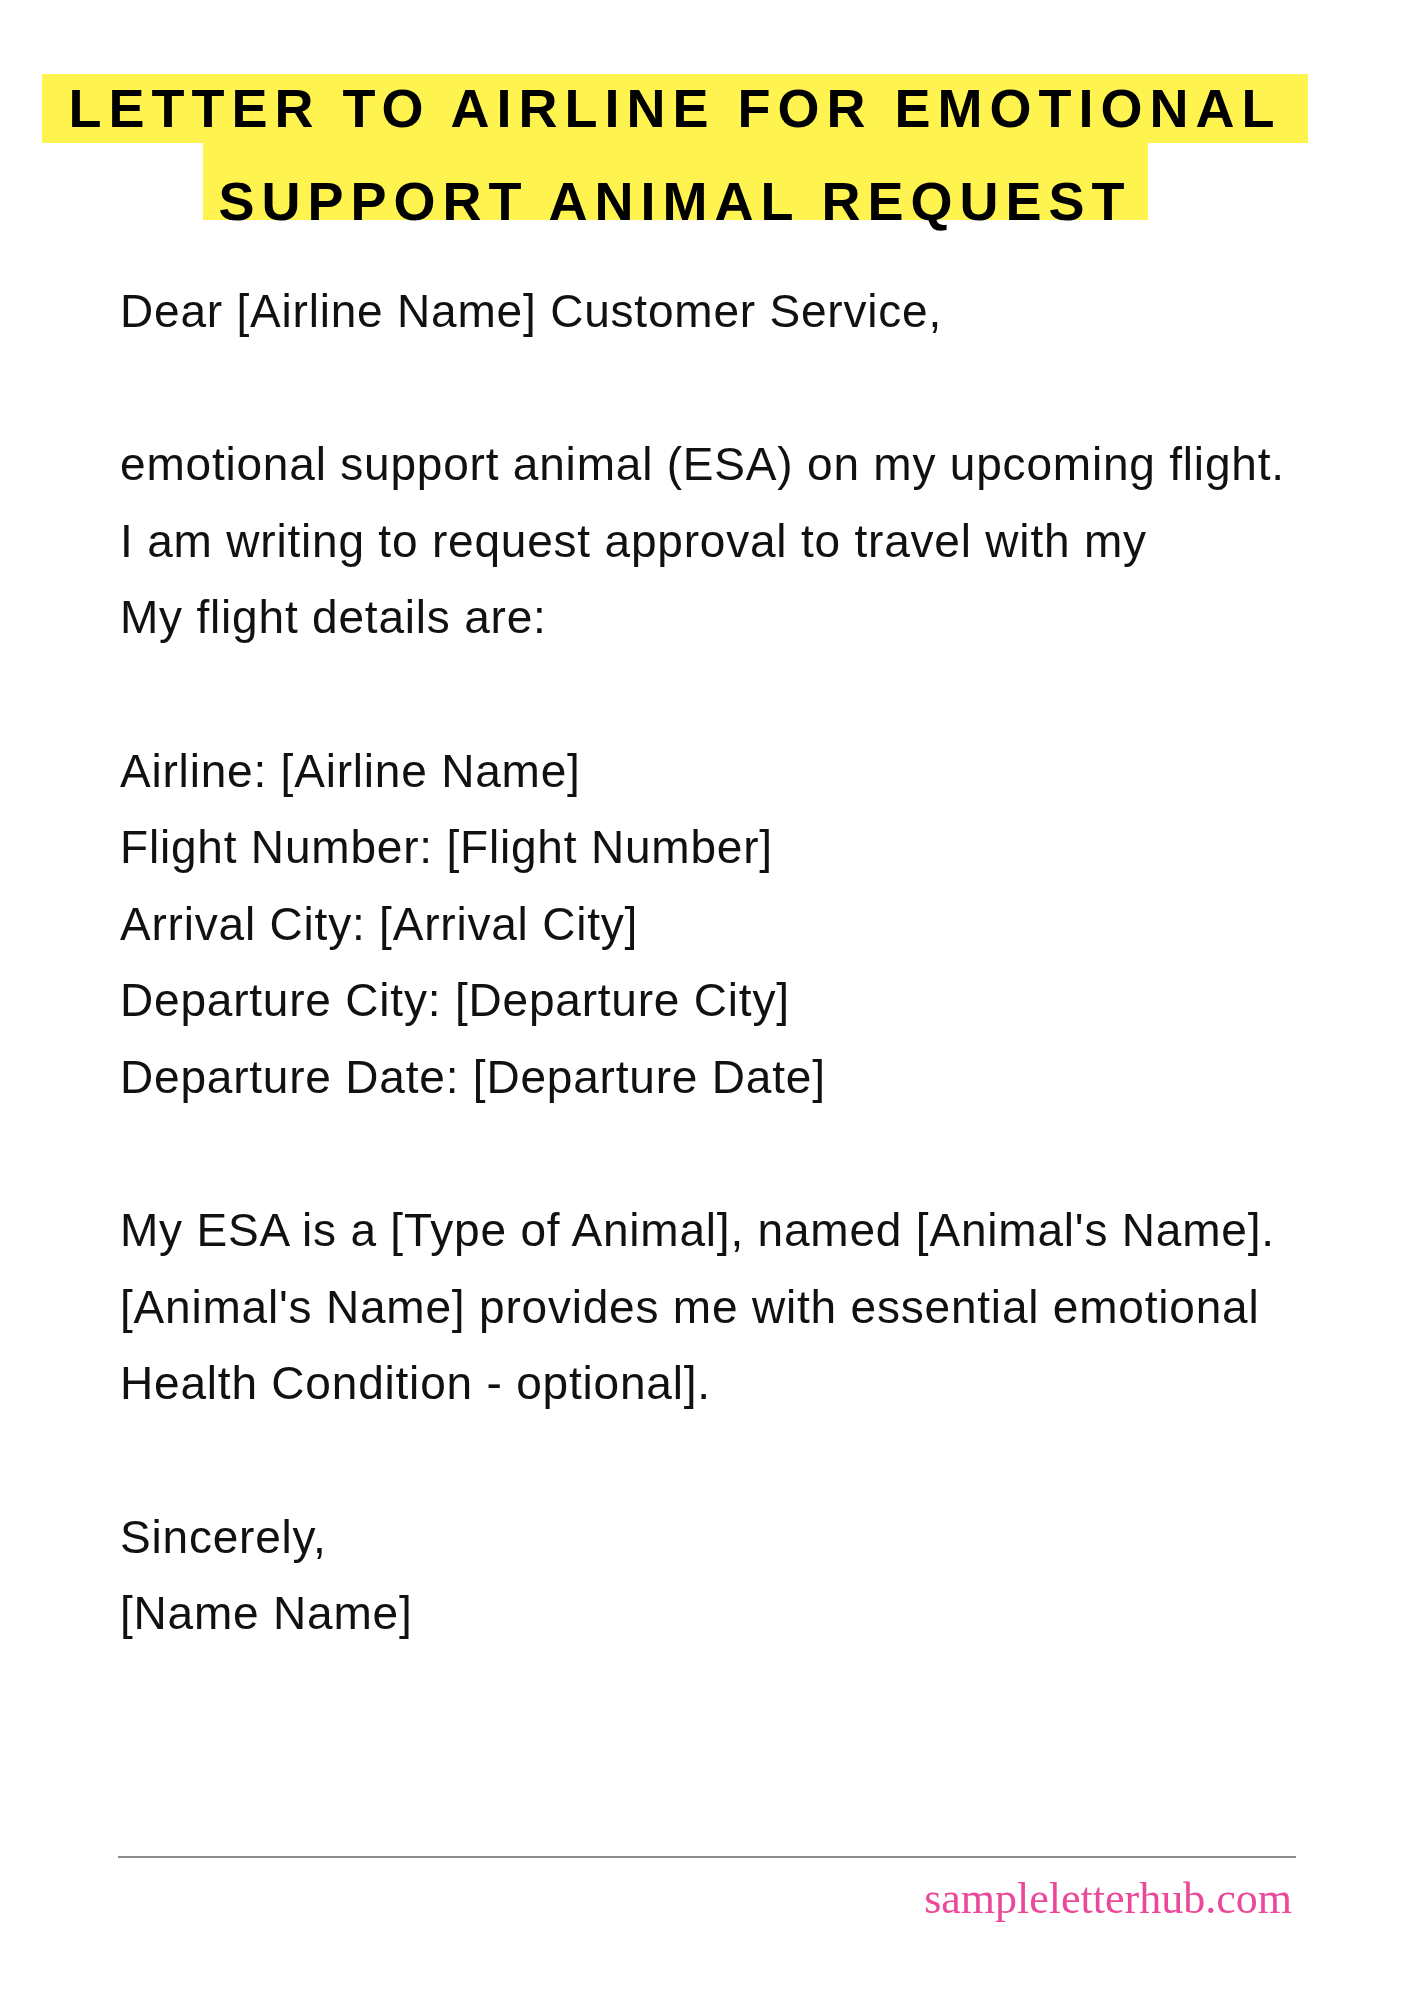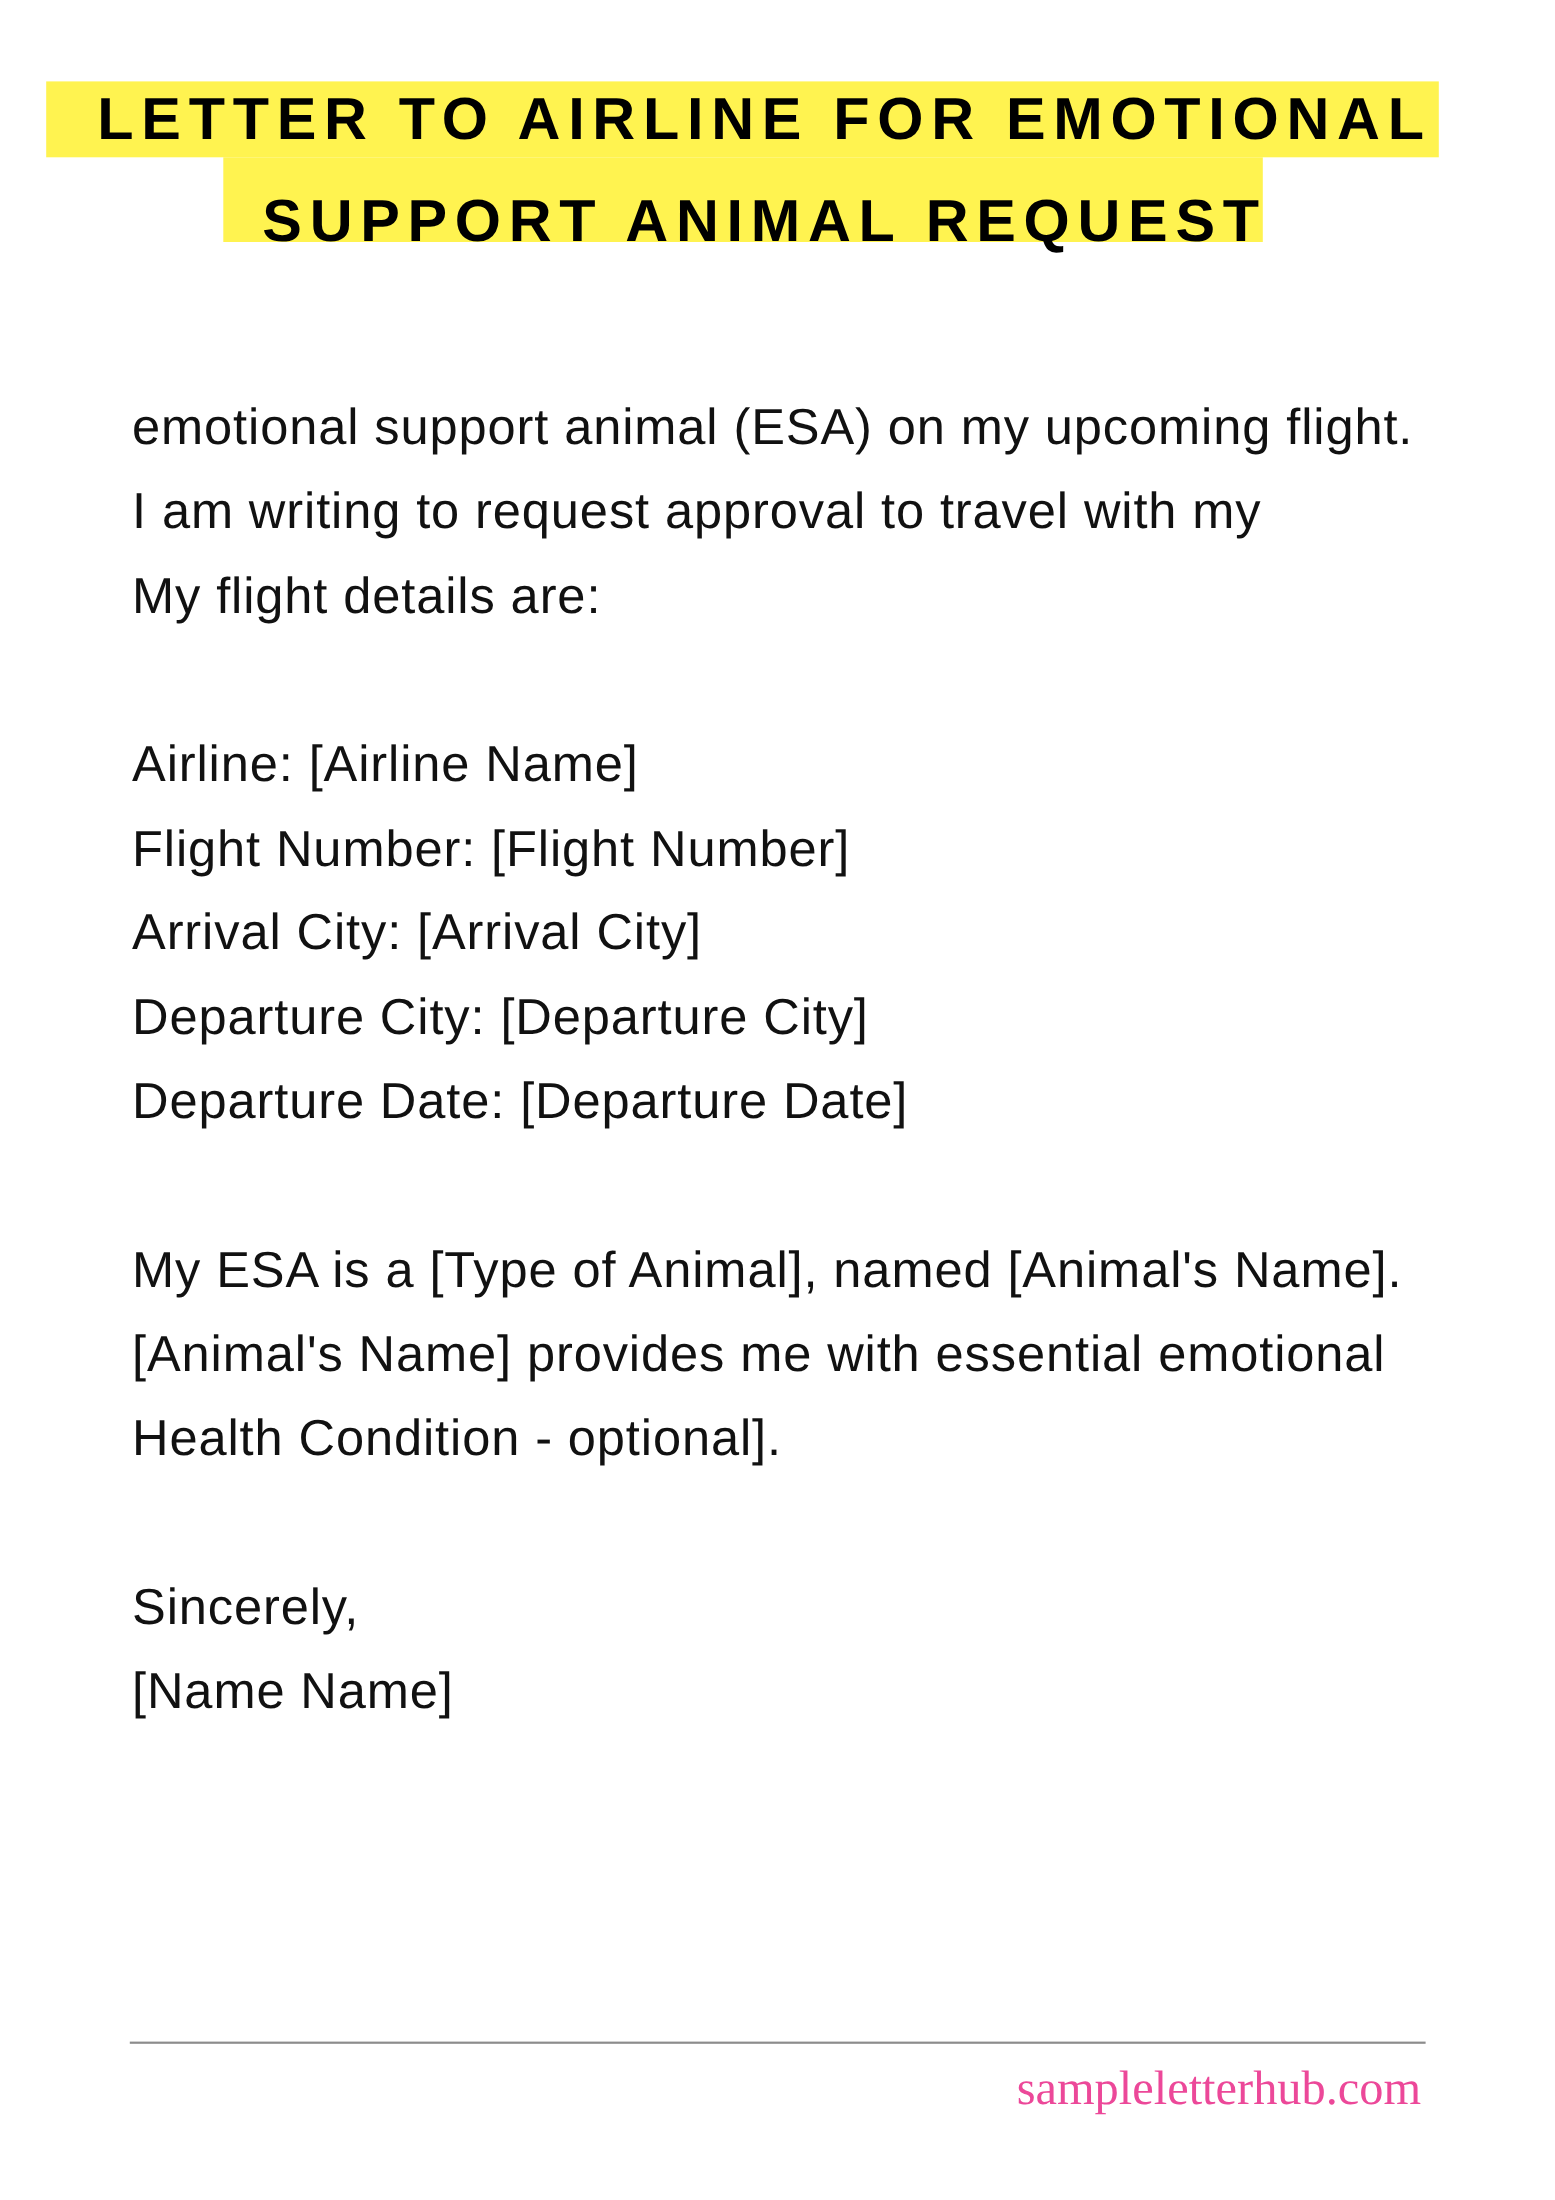--- a/index.html
+++ b/index.html
@@ -31,21 +31,21 @@
   .title-line {
     position: absolute;
     left: 0;
     width: 1350px;
     text-align: center;
     font-family: "Liberation Sans", sans-serif;
     font-weight: 700;
     font-size: 54px;
     line-height: 54px;
     letter-spacing: 7px;
-    padding-left: 20px;
+    padding-left: 0;
     color: #000000;
     white-space: nowrap;
   }
   .title-line-1 { top: 81px; }
   .title-line-2 { top: 174px; }
 
   .letter-body {
     position: absolute;
     left: 120px;
     top: 273px;
@@ -82,20 +82,21 @@
 <body>
 
 <div class="page">
 
   <div class="hl hl-1"></div>
   <div class="hl hl-2"></div>
   <div class="title-line title-line-1">LETTER TO AIRLINE FOR EMOTIONAL</div>
   <div class="title-line title-line-2">SUPPORT ANIMAL REQUEST</div>
 
   <div class="letter-body">
+    <div class="line">Dear [Airline Name] Customer Service,</div>
     <div class="line">&nbsp;</div>
 
     <div class="line">emotional support animal (ESA) on my upcoming flight.</div>
     <div class="line">I am writing to request approval to travel with my</div>
     <div class="line">My flight details are:</div>
     <div class="line">&nbsp;</div>
 
     <div class="line">Airline: [Airline Name]</div>
     <div class="line">Flight Number: [Flight Number]</div>
     <div class="line">Arrival City: [Arrival City]</div>

